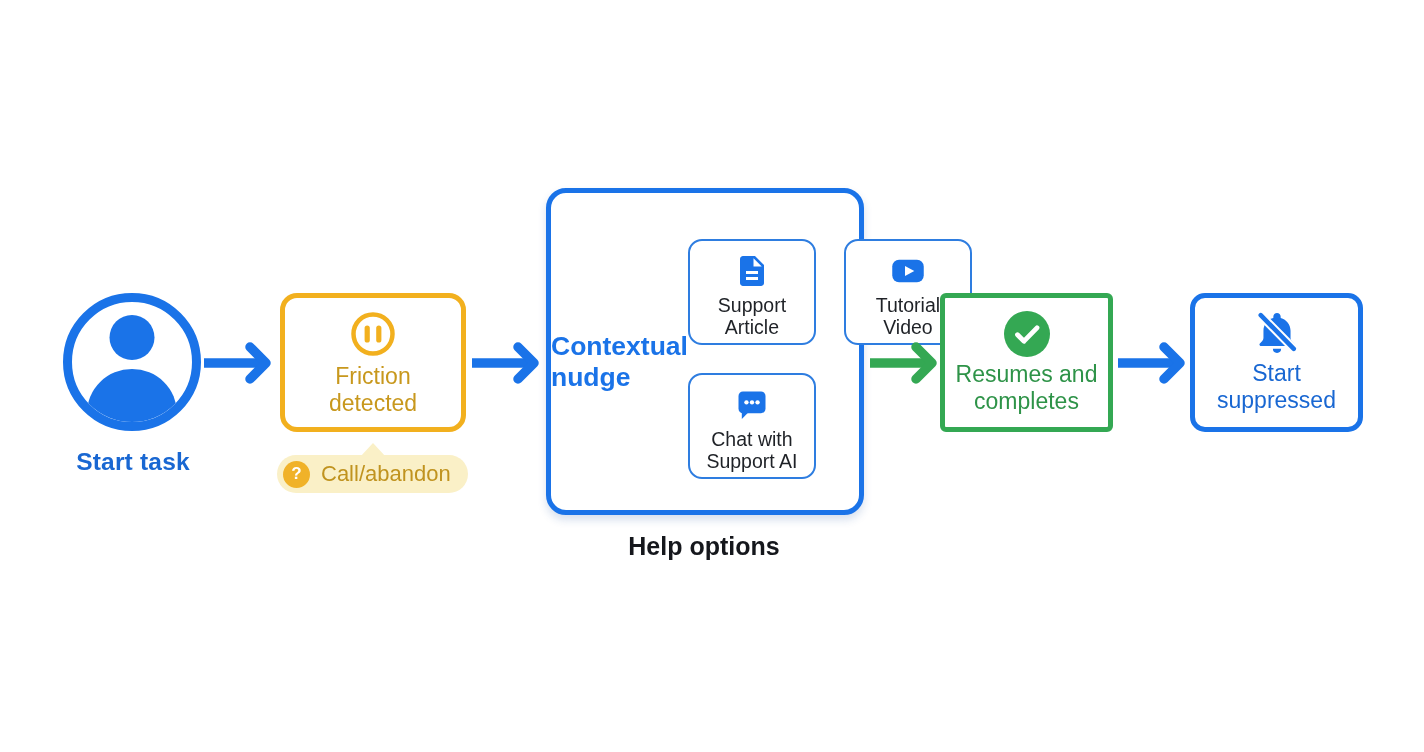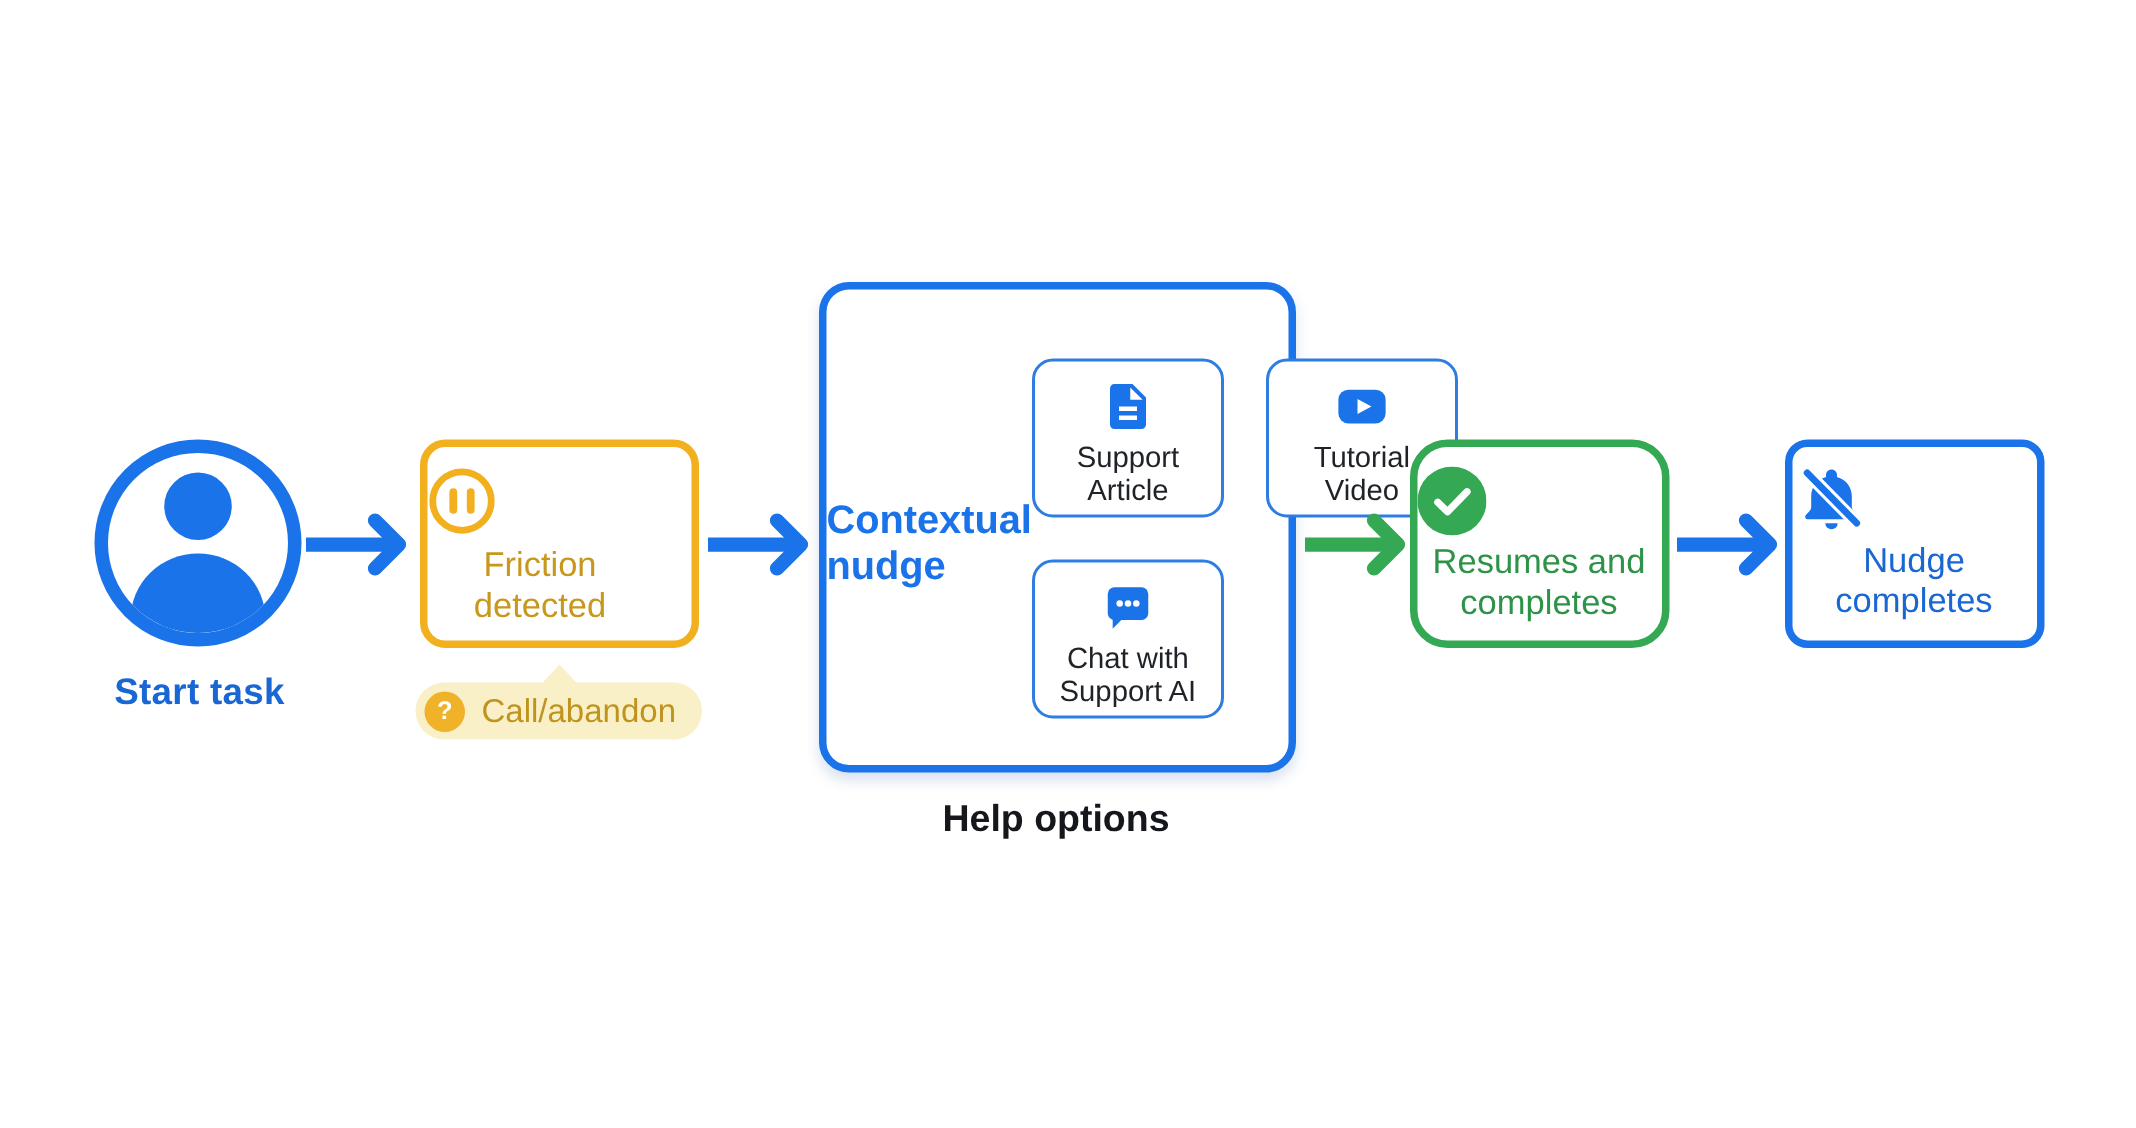--- a/index.html
+++ b/index.html
@@ -11,21 +11,21 @@
 
   
   .start-label{
     left:33px;top:448px;width:200px;text-align:center;
     font-size:24.5px;font-weight:700;color:#1967D2;letter-spacing:.2px;
   }
 
   
   .node-box{
     box-sizing:border-box;background:#fff;border-radius:15px;
-    display:flex;flex-direction:column;text-align:center;
+    display:flex;flex-direction:column;align-items:center;text-align:center;
   }
   .friction-box{
     left:280px;top:293px;width:186px;height:139px;
     border:5px solid #F2B01E;border-radius:17px;padding-top:13px;
   }
   .friction-text{
     margin-top:6px;width:150px;font-size:23px;line-height:1.17;color:#C8981D;
   }
 
   
@@ -65,21 +65,21 @@
     font-size:19.5px;line-height:1.14;color:#1F2227;
   }
   .help-caption{
     left:554px;top:532px;width:300px;text-align:center;
     font-size:25px;font-weight:700;color:#15171C;
   }
 
   
   .resumes-box{
     left:940px;top:293px;width:173px;height:139px;
-    border:5px solid #34A853;border-radius:25px;padding-top:13px;
+    border:5px solid #34A853;border-radius:6px;padding-top:13px;
   }
   .resumes-text{margin-top:4px;width:162px;font-size:23px;line-height:1.17;color:#2E9348;}
 
   
   .suppressed-box{
     left:1190px;top:293px;width:173px;height:139px;
     border:5px solid #1A73E8;border-radius:15px;padding-top:8px;
   }
   .suppressed-text{margin-top:2px;width:162px;font-size:23px;line-height:1.17;color:#1967D2;}
 </style>
@@ -180,16 +180,16 @@
     <path d="M48 8 L64 24 L48 40" stroke="#1A73E8" stroke-width="9.5" fill="none" stroke-linecap="round" stroke-linejoin="round"></path>
   </svg>
 
   <div class="abs node-box suppressed-box">
     <svg width="52" height="52" viewBox="0 0 48 48">
       <path fill="#1A73E8" d="M24 6.5c1.9 0 3.4 1.5 3.4 3.4v1.1c5.5 1.5 9.1 6.2 9.1 11.9v6.6c0 1 .4 2 1.1 2.7l2.2 2.3c.9.95.22 2.5-1.08 2.5H9.28c-1.3 0-1.98-1.55-1.08-2.5l2.2-2.3c.7-.74 1.1-1.7 1.1-2.7v-6.6c0-5.7 3.6-10.4 9.1-11.9V9.9c0-1.9 1.5-3.4 3.4-3.4z"></path>
       <path fill="#1A73E8" d="M20.2 39.5 a3.8 3.8 0 0 0 7.6 0 z"></path>
       <path d="M9 8.5 L39.5 39.5" stroke="#fff" stroke-width="8" stroke-linecap="round" fill="none"></path>
       <path d="M9 8.5 L39.5 39.5" stroke="#1A73E8" stroke-width="4.2" stroke-linecap="round" fill="none"></path>
     </svg>
-    <div class="suppressed-text">Nudge completes</div>
+    <div class="suppressed-text">Start suppressed</div>
   </div>
 
 </div>
 
 </body></html>

